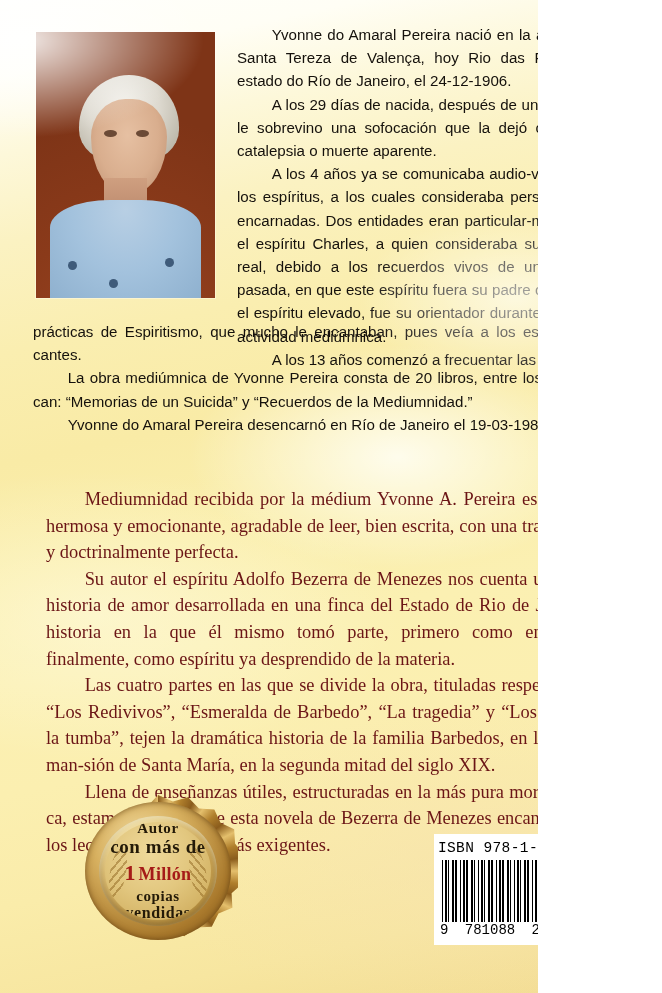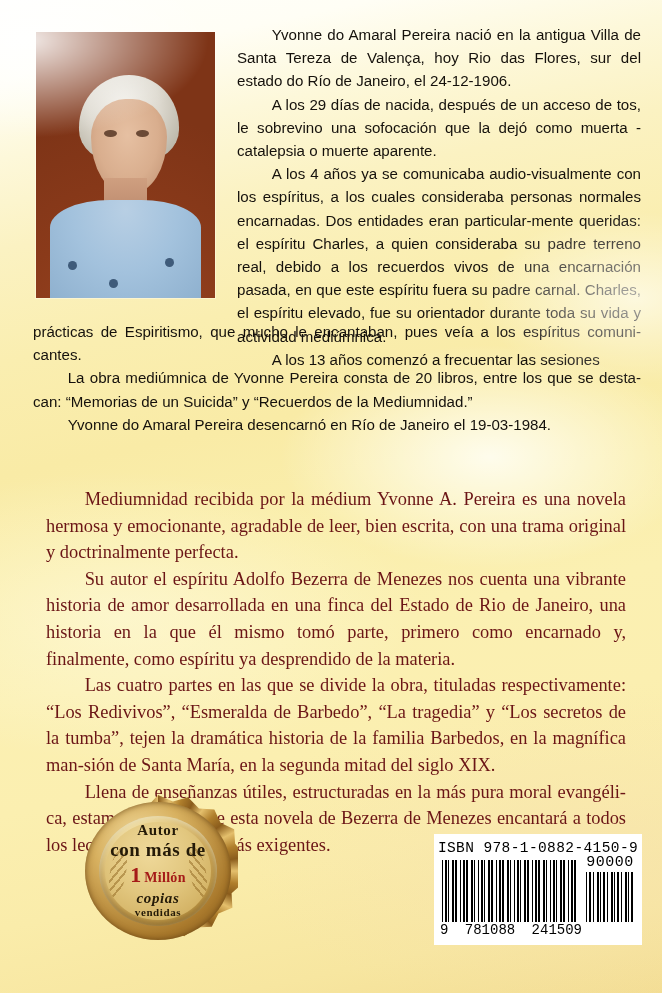--- a/index.html
+++ b/index.html
@@ -2,21 +2,21 @@
 <html><head>
 <meta charset="utf-8">
 <style>
   html, body {
     margin: 0;
     padding: 0;
     background: #ffffff;
   }
   #cover {
     position: relative;
-    width: 662px;
+    width: 538px;
     height: 993px;
     overflow: hidden;
     background:
       radial-gradient(ellipse 300px 160px at 74% 46%, rgba(255,255,248,0.85) 0%, rgba(255,255,245,0.0) 70%),
       radial-gradient(ellipse 420px 200px at 18% 62%, rgba(255,252,228,0.55) 0%, rgba(255,252,228,0.0) 72%),
       radial-gradient(ellipse 500px 240px at 90% 86%, rgba(247,226,176,0.55) 0%, rgba(247,226,176,0.0) 70%),
       linear-gradient(168deg,
         #fffffc 0%,
         #fffef5 7%,
         #fdf8da 14%,
@@ -268,23 +268,23 @@
     z-index: 2;
     margin: 5px 0 5px 0;
     display: flex;
     align-items: baseline;
     gap: 3px;
     color: #a51b18;
     font-family: "Liberation Serif", serif;
     font-weight: bold;
   }
   .seal-num { font-size: 22px; line-height: 1; }
-  .seal-unit { font-size: 14px; line-height: 1; letter-spacing: 0.3px; }
-  .seal-l4 { font-size: 15px; font-style: italic; }
-  .seal-l5 { font-size: 11px; margin-top: 1px; }
+  .seal-unit { font-size: 18px; line-height: 1; letter-spacing: 0.3px; }
+  .seal-l4 { font-size: 15px; }
+  .seal-l5 { font-size: 16px; margin-top: 1px; }
 
   
   .barcode-box {
     position: absolute;
     left: 434px;
     top: 834px;
     width: 208px;
     height: 111px;
     background: #ffffff;
     padding: 0;

